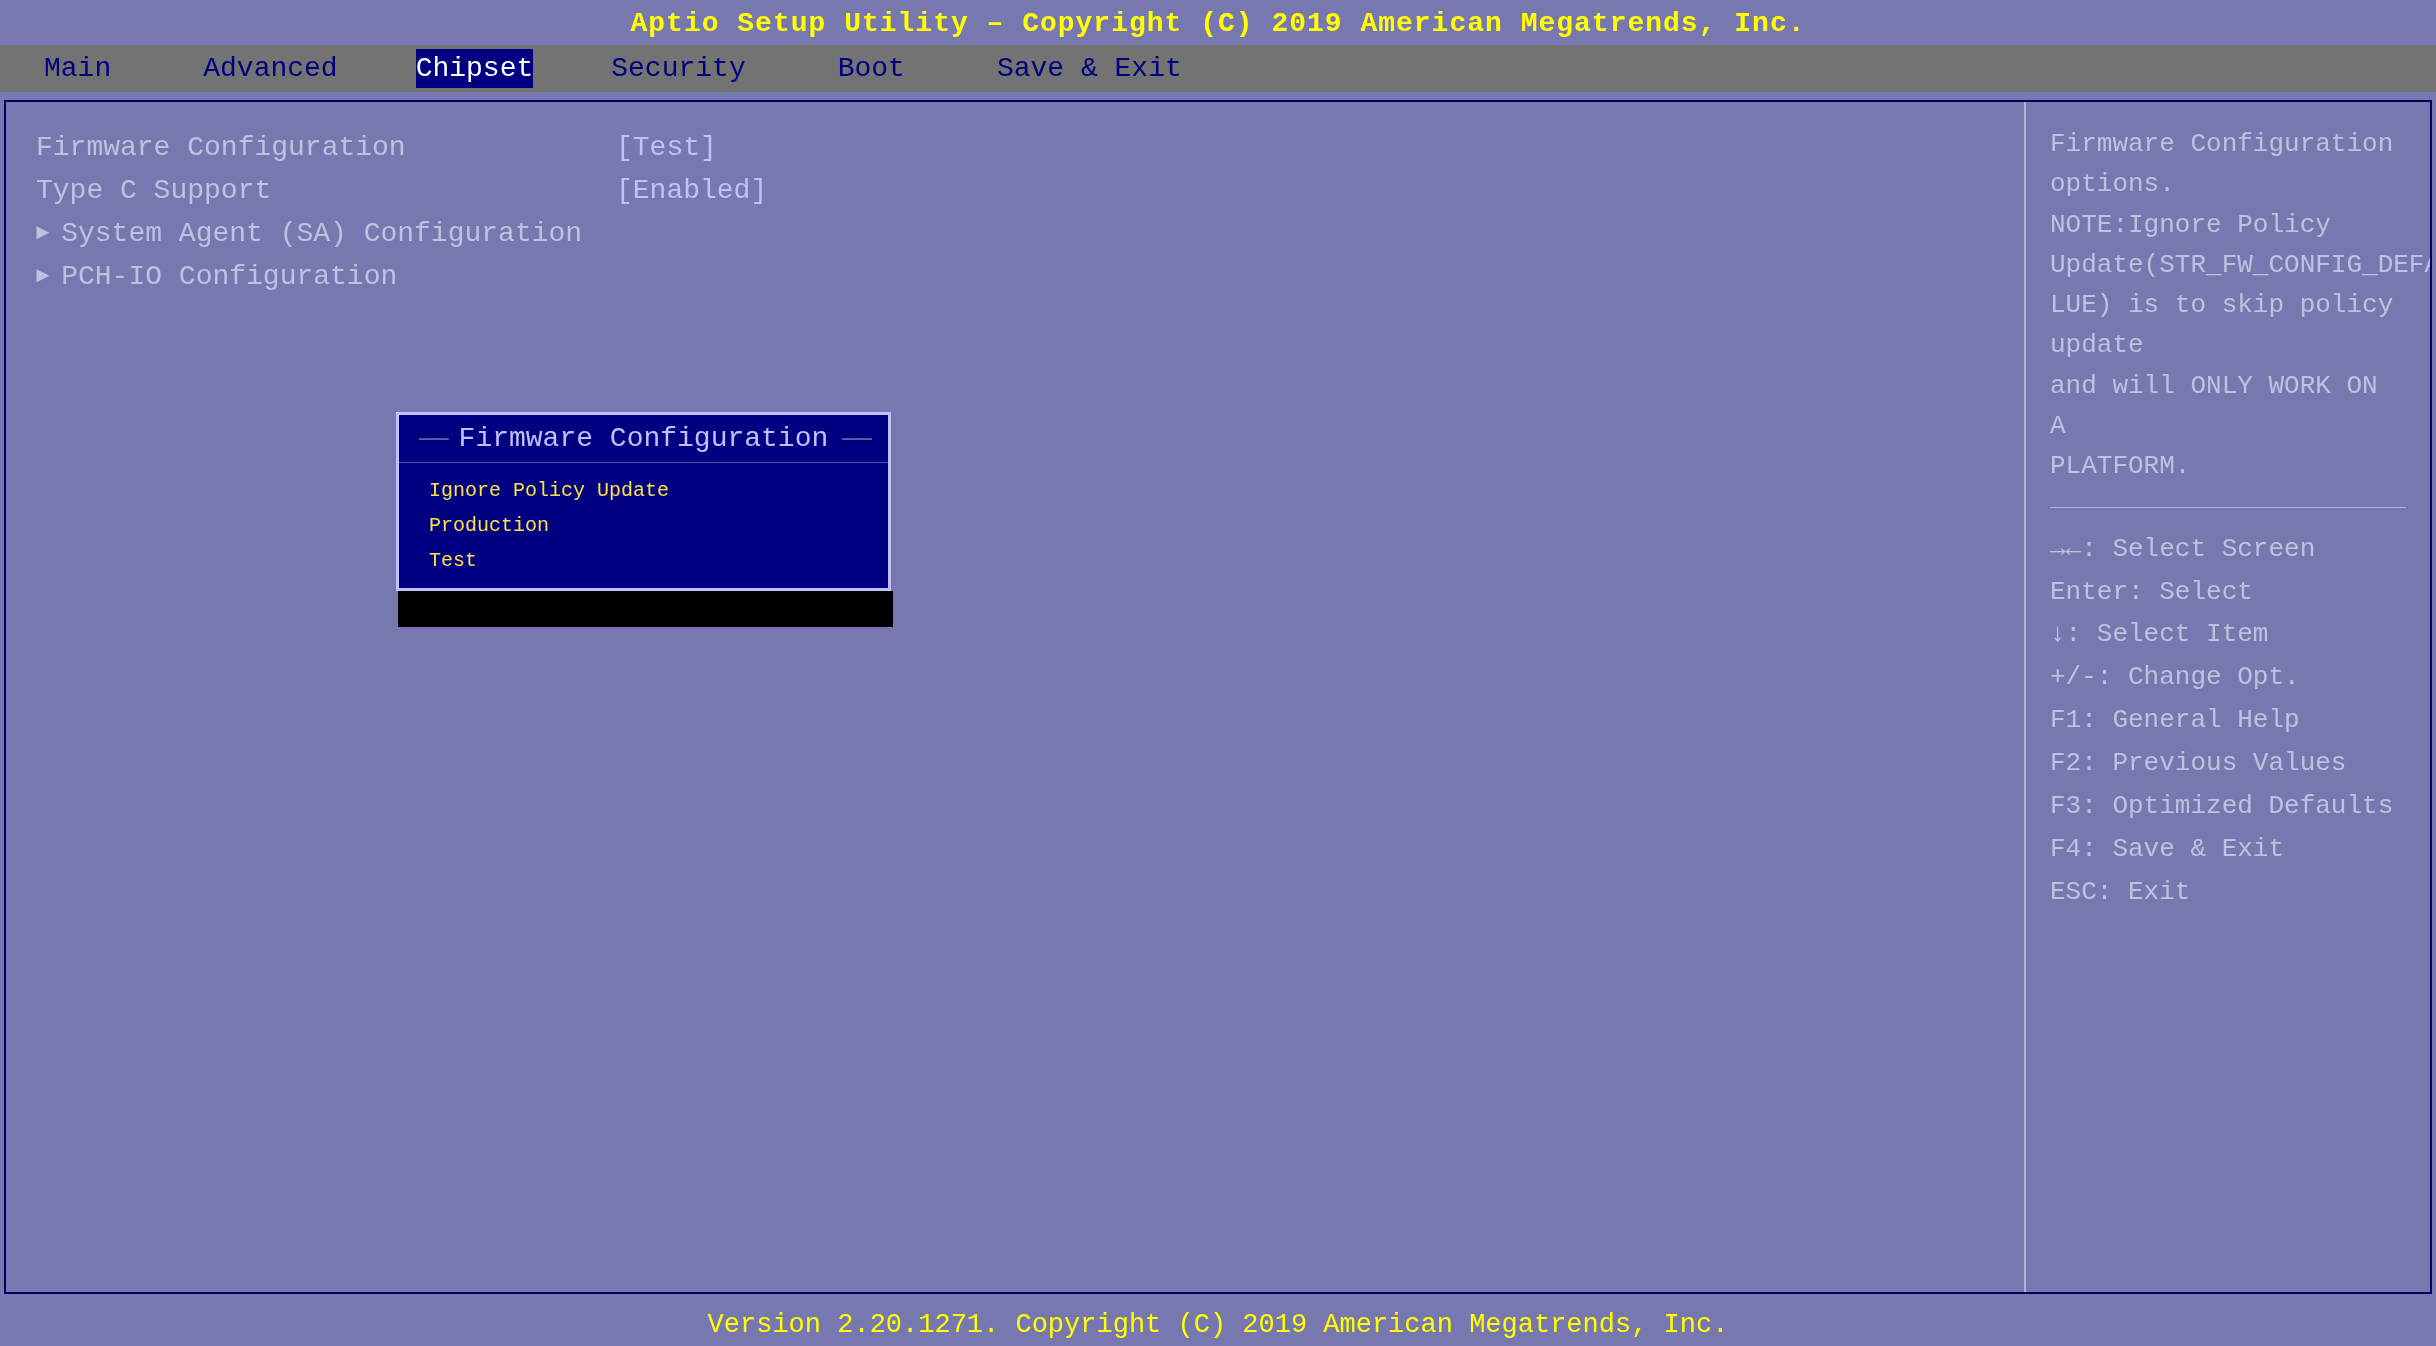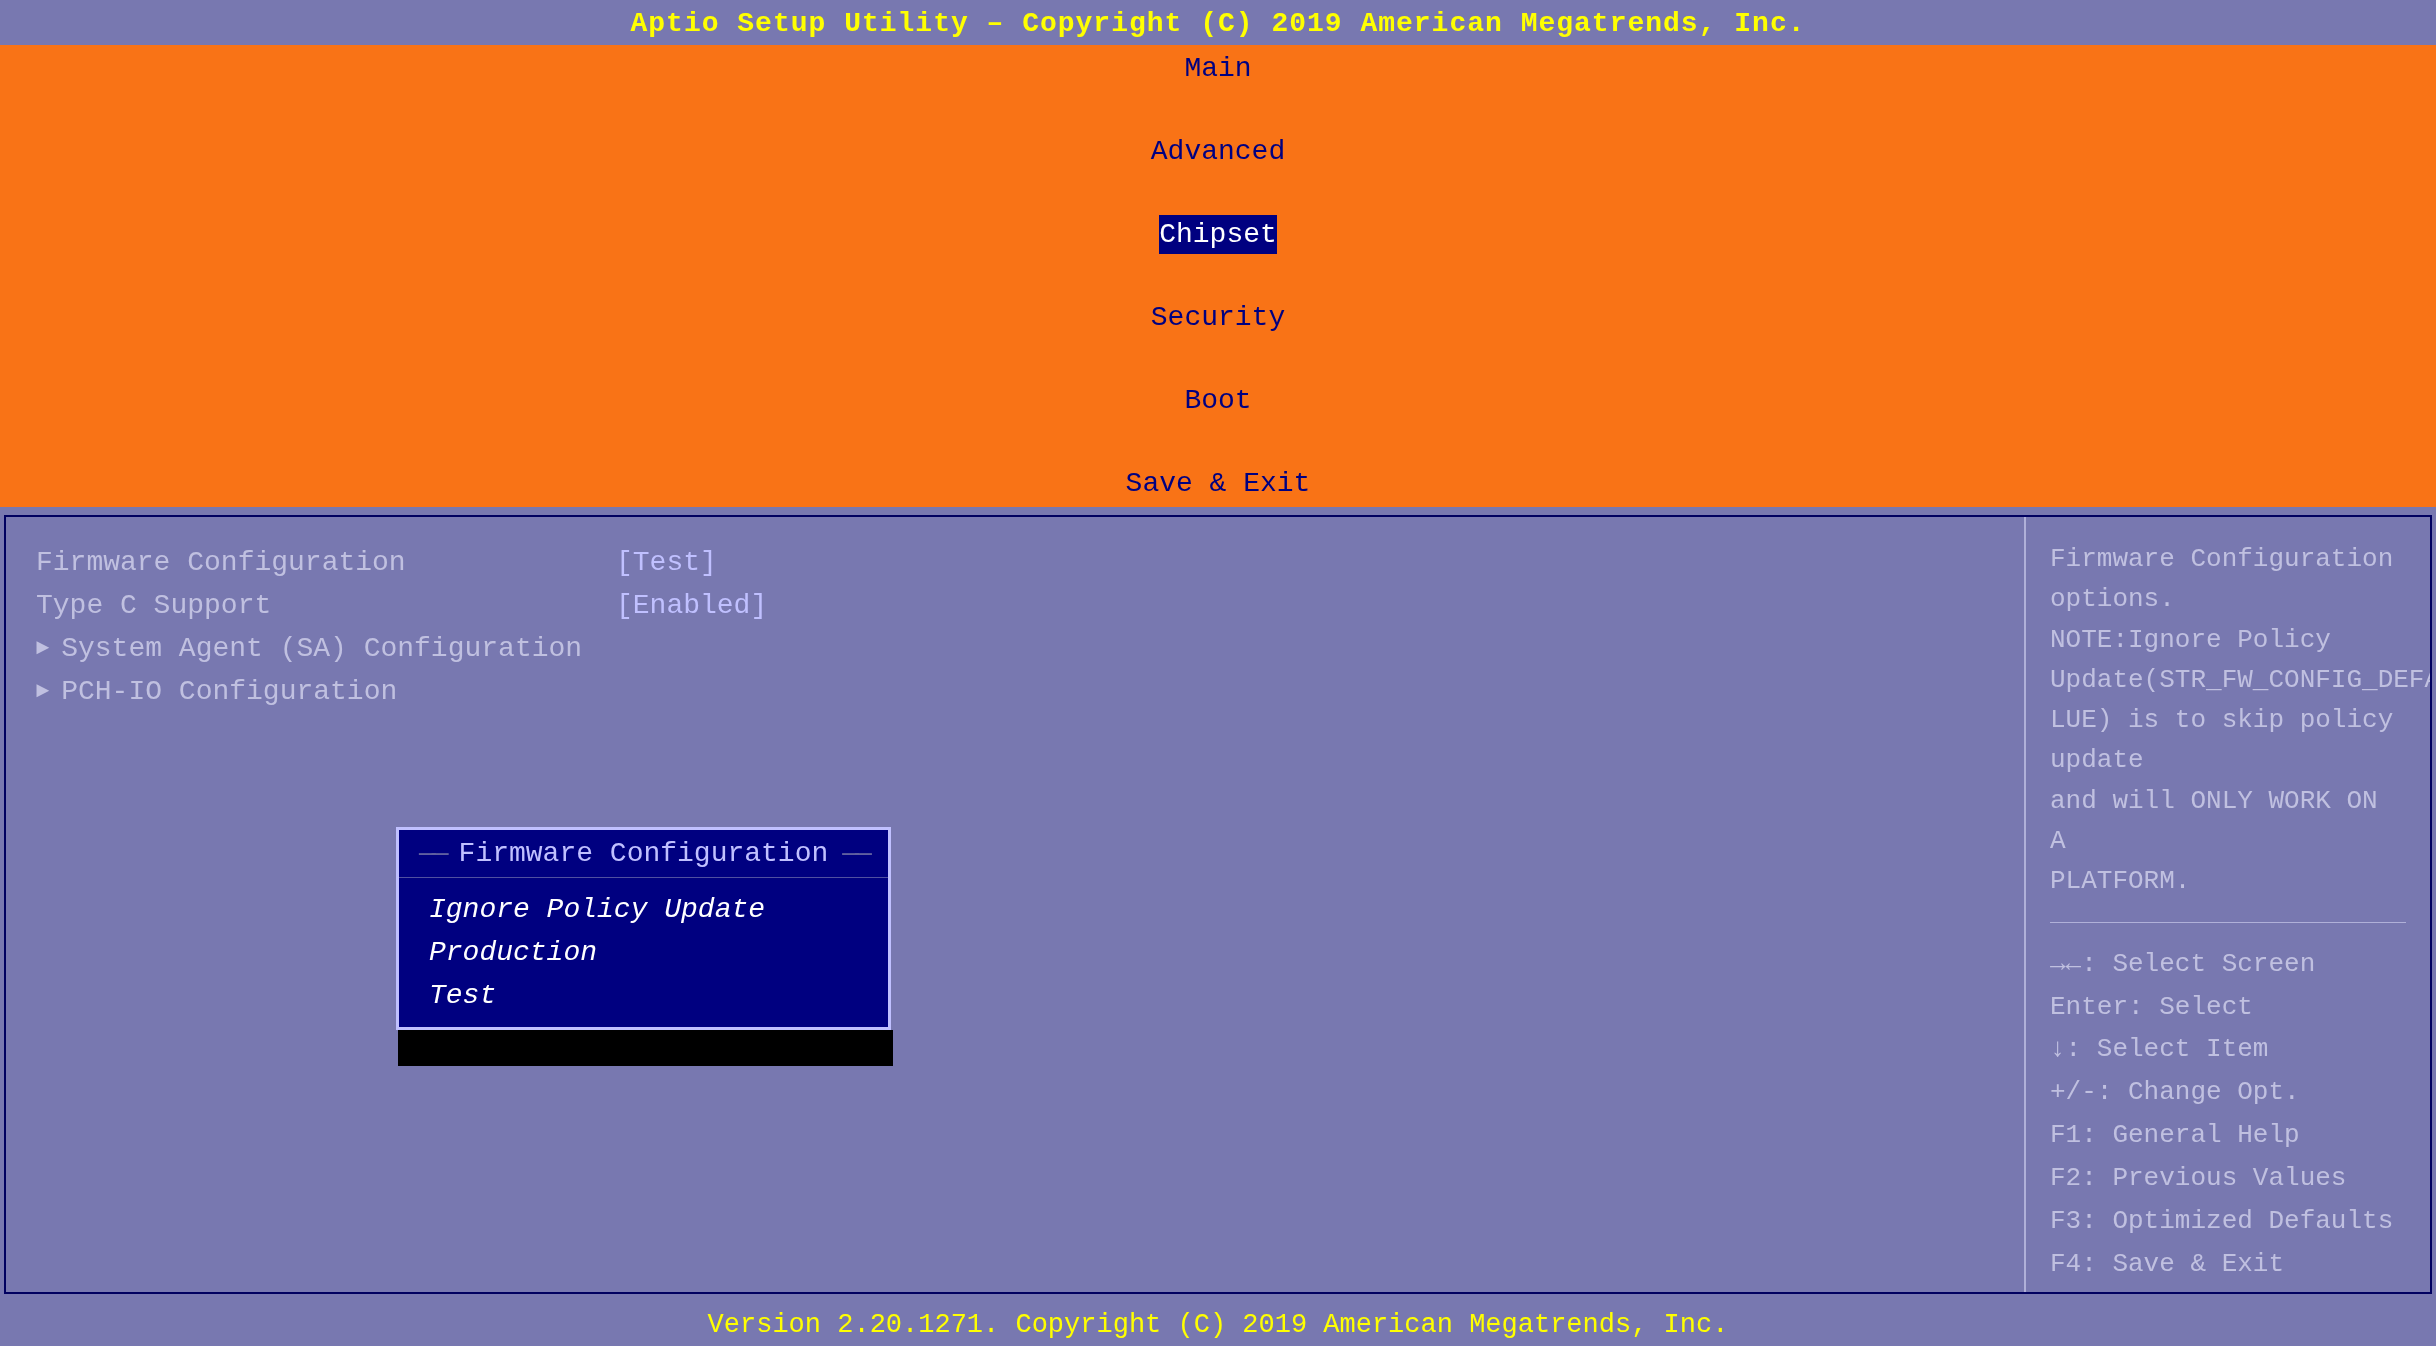--- a/index.html
+++ b/index.html
@@ -27,26 +27,26 @@
       text-align: center;
       padding: 8px 0 6px 0;
       font-size: 28px;
       letter-spacing: 1px;
       flex-shrink: 0;
       font-weight: bold;
     }
 
     
     .nav-bar {
-      background: #f97316;
-      display: flex;
-      flex-direction: column;
+      background: #737373;
+      display: flex;
+      flex-direction: row;
       align-items: center;
       padding: 4px 30px;
-      gap: 44px;
+      gap: 64px;
       flex-shrink: 0;
     }
     .nav-item {
       color: #000080;
       font-size: 28px;
       padding: 4px 14px;
       cursor: pointer;
       background: transparent;
     }
     .nav-item.active {
@@ -135,24 +135,23 @@
       margin-left: 14px;
       letter-spacing: -4px;
     }
 
     .popup-options {
       padding: 10px 20px 10px 20px;
     }
 
     .popup-option {
       padding: 6px 10px;
-      color: #ffffff;
-      font-size: 28px;
+      color: #fde047;
+      font-size: 20px;
       cursor: pointer;
-      font-style: italic;
     }
 
     
     .right-panel {
       width: 404px;
       padding: 22px 24px;
       color: #c0c0e0;
       font-size: 27px;
       line-height: 1.5;
     }

